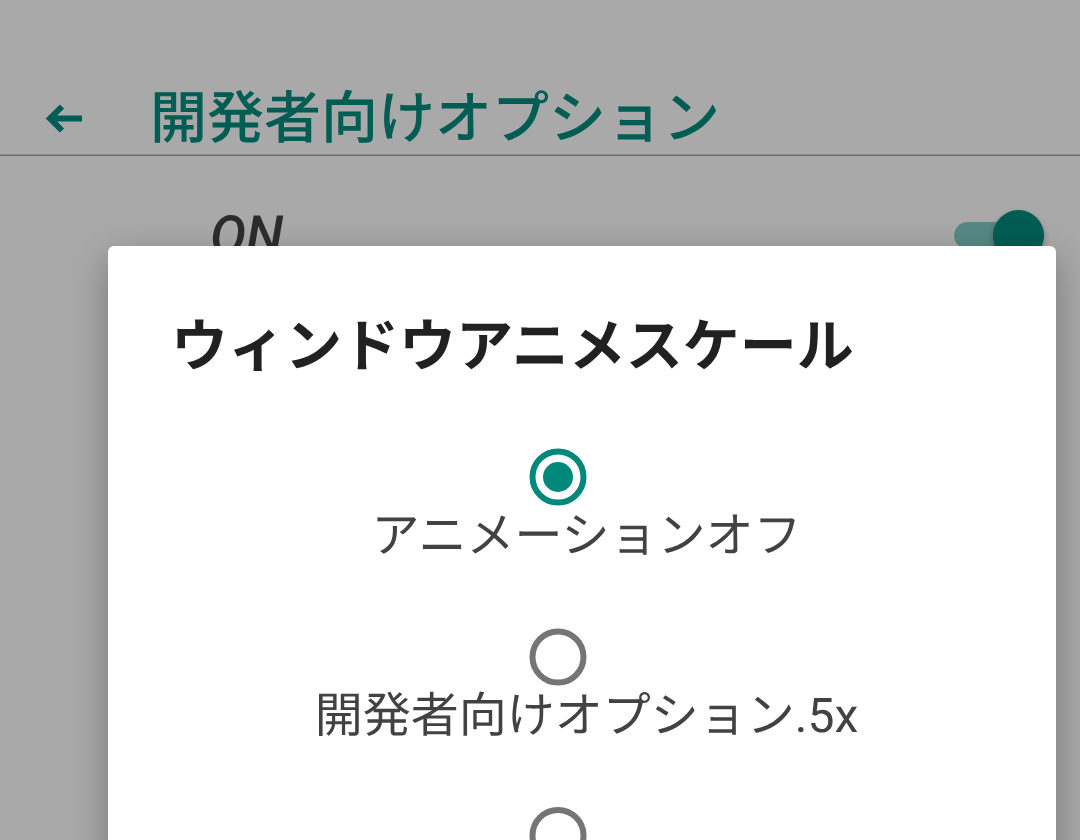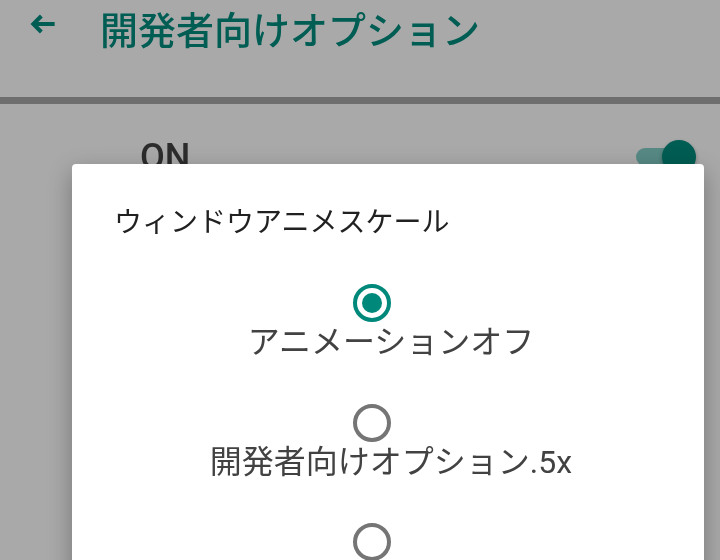--- a/index.html
+++ b/index.html
@@ -7,24 +7,24 @@
       width: 720px;
       height: 560px;
       font-family: 'Roboto', 'Noto Sans CJK JP', sans-serif;
       background: #fafafa;
       overflow: hidden;
       position: relative;
     }
     .app-bar {
       height: 104px;
       display: flex;
-      align-items: flex-start;
+      align-items: flex-end;
       padding: 0 20px;
       background: #fafafa;
-      border-bottom: 7px solid #a3a3a3;
+      border-bottom: 1px solid #a3a3a3;
     }
     .back-button {
       width: 48px;
       height: 48px;
       display: flex;
       align-items: center;
       justify-content: center;
       cursor: pointer;
     }
     .back-arrow {
@@ -35,20 +35,21 @@
       fill: none;
     }
     .page-title {
       color: #00897b;
       font-size: 38px;
       font-weight: 500;
       margin-left: 32px;
     }
     .content {
       padding: 24px 0;
+      font-style: italic;
     }
     .toggle-row {
       display: flex;
       align-items: center;
       padding: 8px 24px 8px 140px;
       justify-content: space-between;
     }
     .toggle-label {
       font-size: 36px;
       font-weight: 500;
@@ -86,22 +87,22 @@
       position: absolute;
       left: 72px;
       right: 16px;
       top: 164px;
       background: #fff;
       border-radius: 4px;
       box-shadow: 0 8px 24px rgba(0,0,0,0.3);
       padding-bottom: 8px;
     }
     .dialog-title {
-      font-size: 28px;
-      font-weight: 400;
+      font-size: 38px;
+      font-weight: 700;
       color: #212121;
       padding: 36px 36px 24px 42px;
     }
     .radio-item {
       display: flex;
       align-items: center;
       padding: 20px 36px 20px 42px;
       cursor: pointer;
       flex-direction: column;
     }

